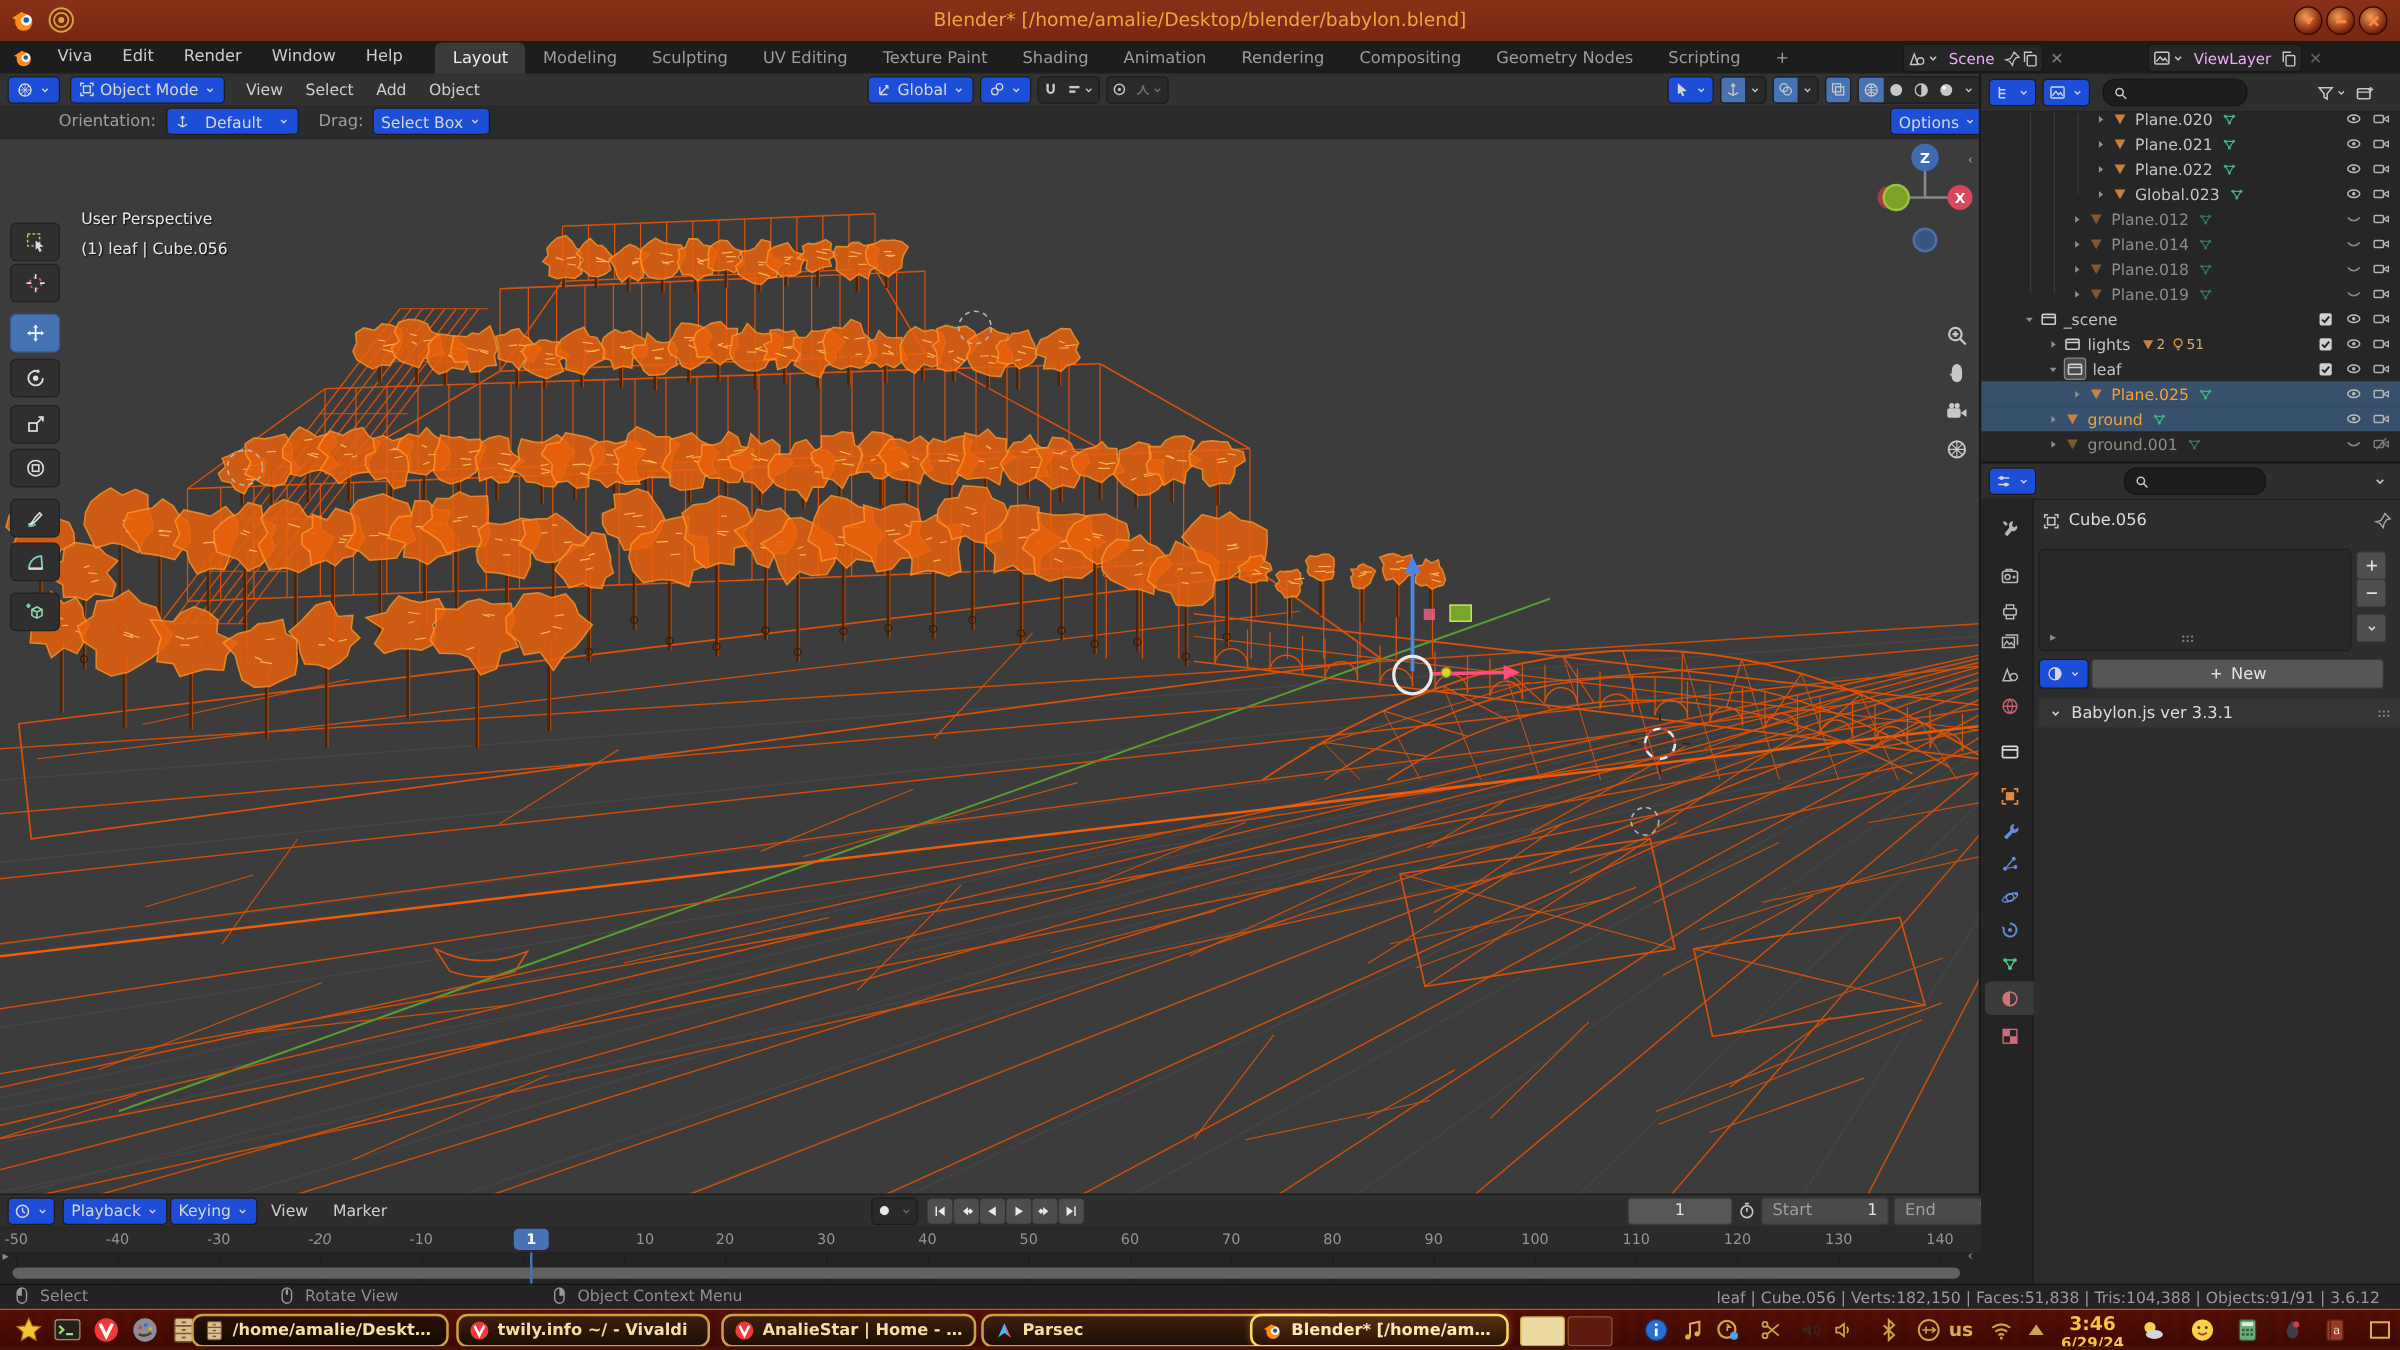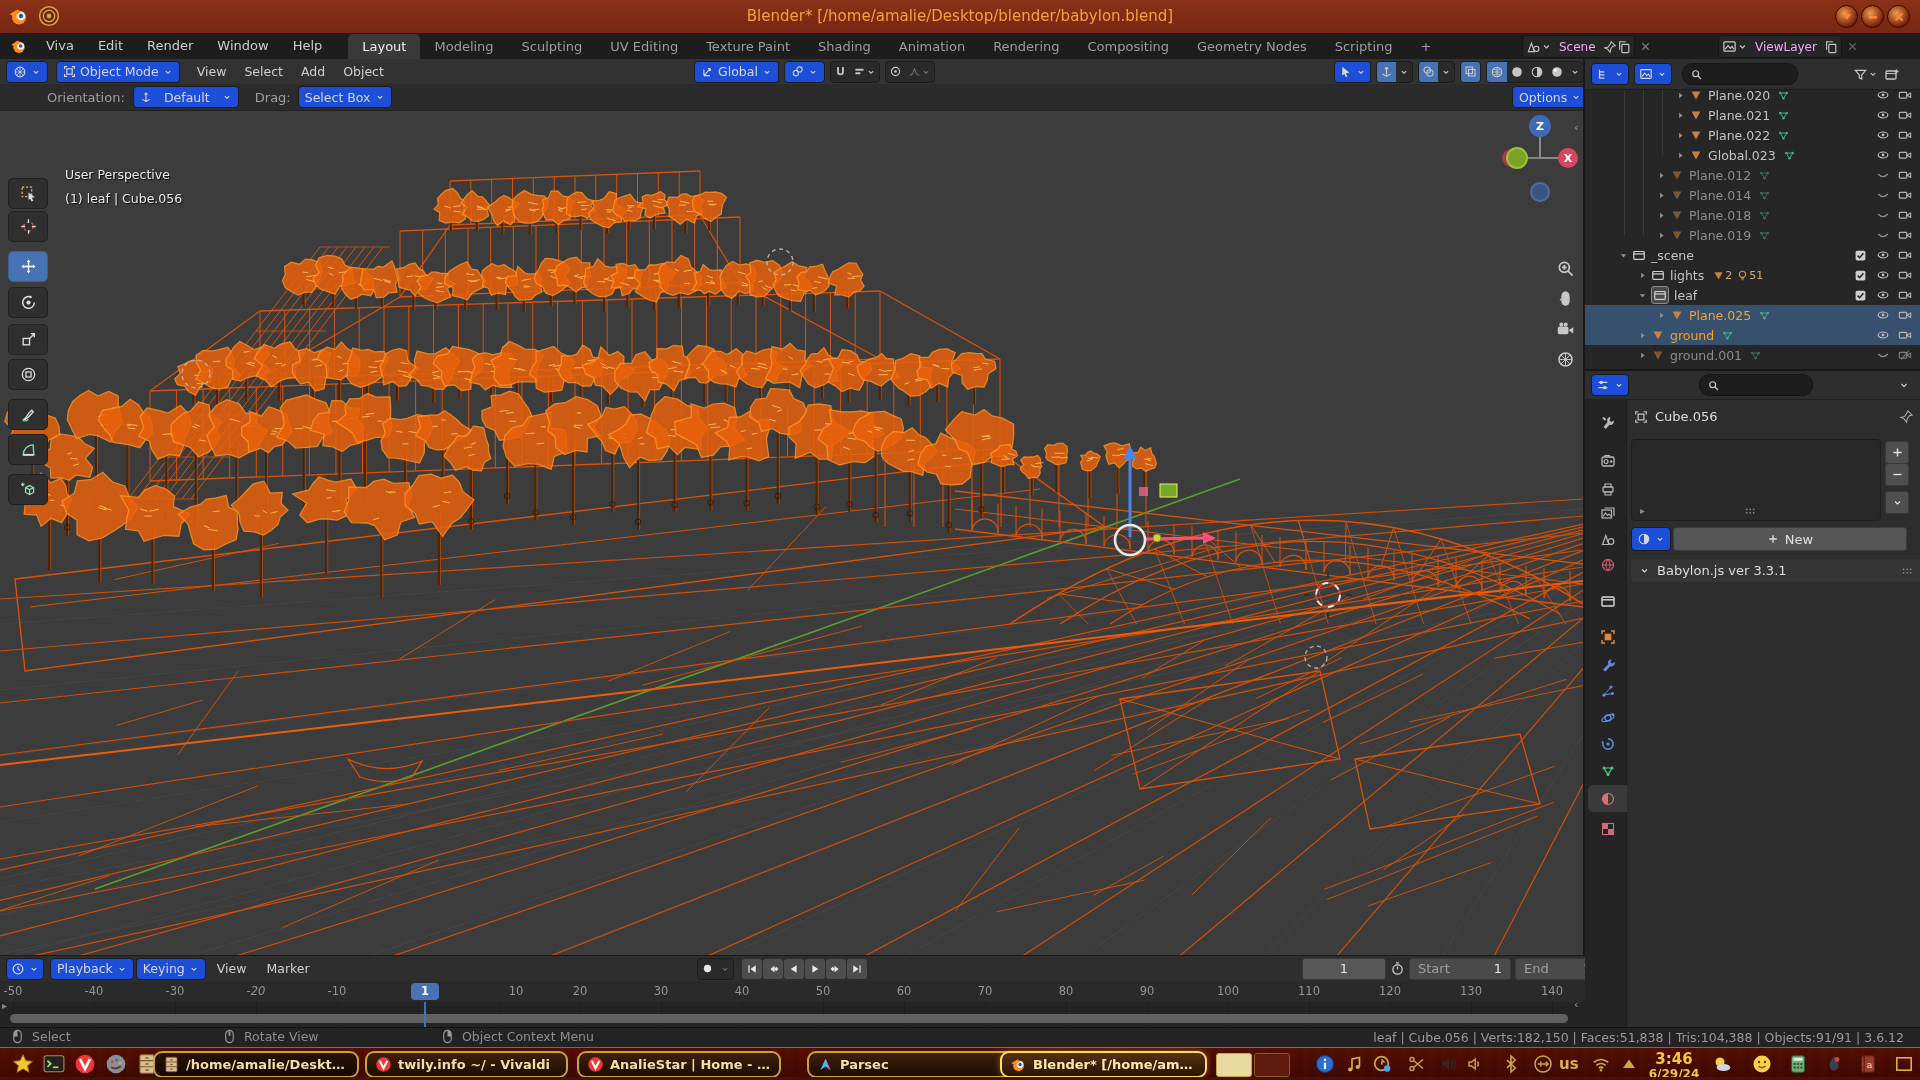--- a/index.html
+++ b/index.html
@@ -2641,21 +2641,21 @@
         </div>
         <div class="taskbtn" style="left: 577px; width: 204px;">
           <span class="ic">
             <svg width="17" height="17" viewBox="0 0 20 20">
               <circle cx="10" cy="10" r="8.5" fill="#ef3939"></circle>
               <path d="M5.5 5.5 10 14.5 14.5 5.5" fill="none" stroke="#fff" stroke-width="2.4"></path>
             </svg>
           </span>
           <span class="tlabel">AnalieStar | Home - Viva...</span>
         </div>
-        <div class="taskbtn" style="left: 807px; width: 286px;">
+        <div class="taskbtn" style="left: 785px; width: 286px;">
           <span class="ic">
             <svg width="17" height="17" viewBox="0 0 20 20">
               <path d="M4 16.5 10 3l6 13.5-6-4.2z" fill="#4fb2f5"></path>
               <path d="M10 3l6 13.5-2.8-2z" fill="#f54f8a"></path>
             </svg>
           </span>
           <span class="tlabel">Parsec</span>
           <span class="ic" style="margin-left:auto;opacity:.8">
             <svg width="14" height="14" viewBox="0 0 16 16">
               <path d="M3 8v4h3l4 3.2V4.8L6 8z" fill="#caa64a"></path>

